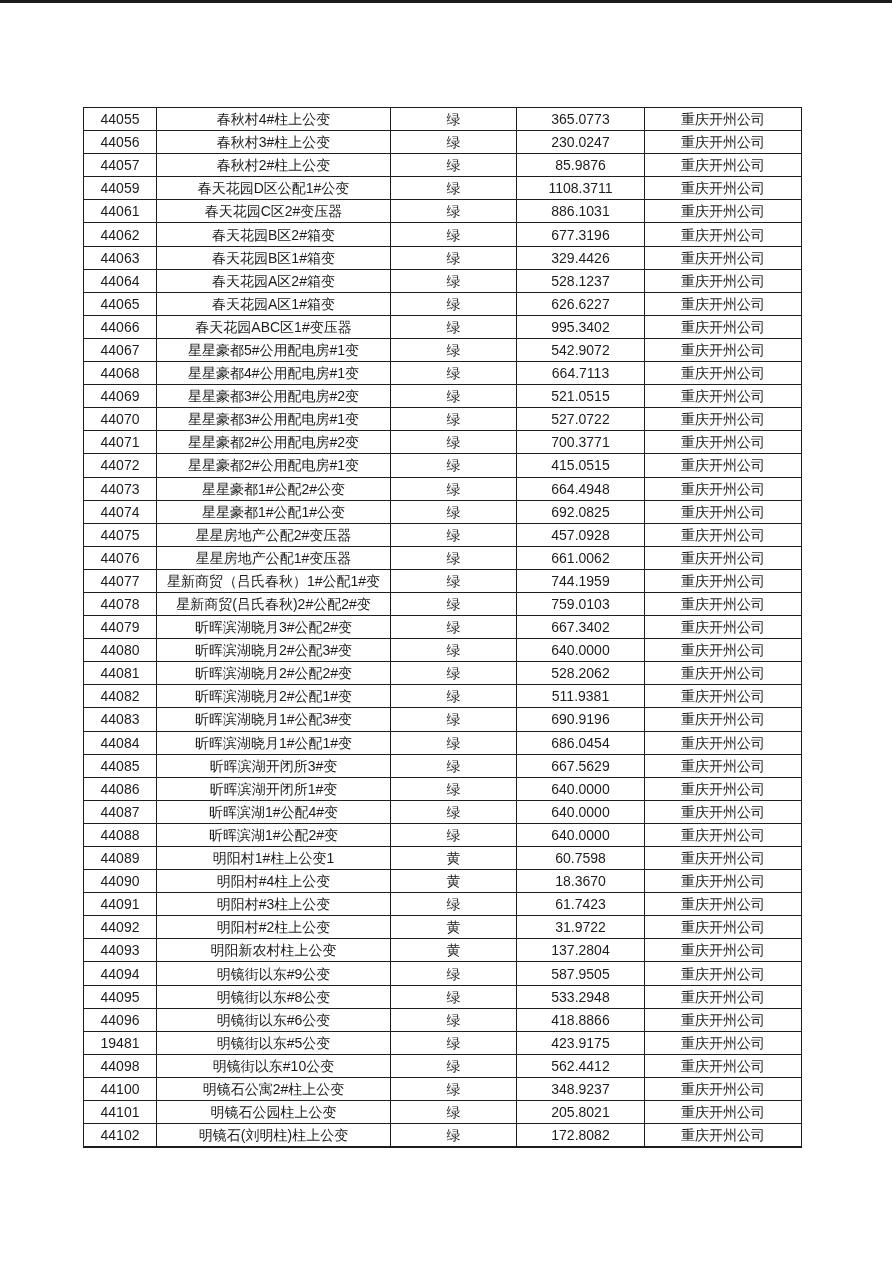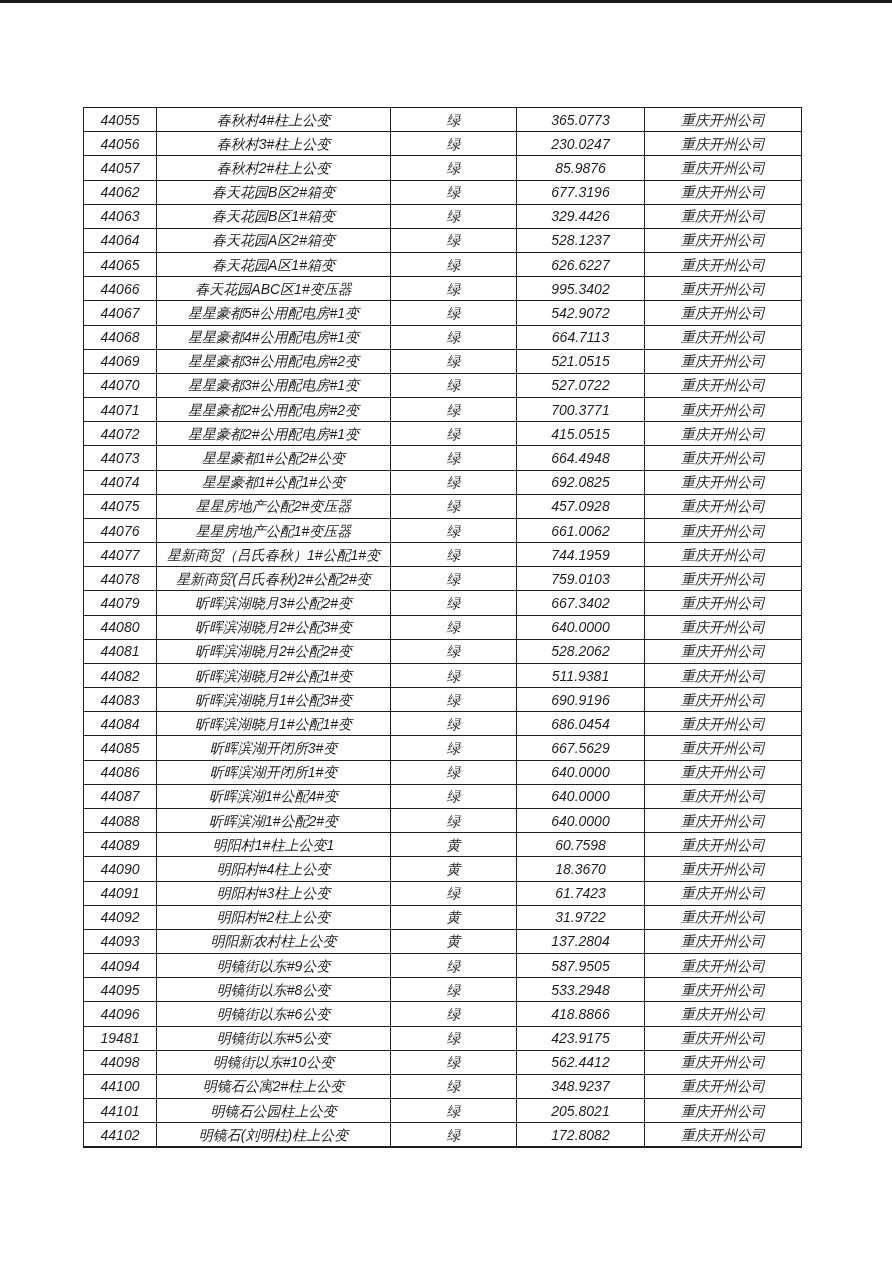--- a/index.html
+++ b/index.html
@@ -29,21 +29,20 @@
     top: 107px;
     width: 718px;
     height: 1041px;
     border-collapse: collapse;
     table-layout: fixed;
     border: 1px solid #1c1c1c;
     border-bottom-width: 2px;
   }
   table.grid tr {
     height: 21.69px;
-    font-style: italic;
   }
   table.grid td {
     border: 1px solid #1f1f1f;
     padding: 0;
     font-size: 14px;
     line-height: 1;
     color: #1c1c1c;
     text-align: center;
     vertical-align: middle;
     white-space: nowrap;
@@ -88,20 +87,34 @@
     <td class="c-company">重庆开州公司</td>
   </tr>
         <tr>
     <td class="c-id">44057</td>
     <td class="c-name">春秋村2#柱上公变</td>
     <td class="c-status">绿</td>
     <td class="c-value">85.9876</td>
     <td class="c-company">重庆开州公司</td>
   </tr>
         <tr>
+    <td class="c-id">44059</td>
+    <td class="c-name">春天花园D区公配1#公变</td>
+    <td class="c-status">绿</td>
+    <td class="c-value">1108.3711</td>
+    <td class="c-company">重庆开州公司</td>
+  </tr>
+        <tr>
+    <td class="c-id">44061</td>
+    <td class="c-name">春天花园C区2#变压器</td>
+    <td class="c-status">绿</td>
+    <td class="c-value">886.1031</td>
+    <td class="c-company">重庆开州公司</td>
+  </tr>
+        <tr>
     <td class="c-id">44062</td>
     <td class="c-name">春天花园B区2#箱变</td>
     <td class="c-status">绿</td>
     <td class="c-value">677.3196</td>
     <td class="c-company">重庆开州公司</td>
   </tr>
         <tr>
     <td class="c-id">44063</td>
     <td class="c-name">春天花园B区1#箱变</td>
     <td class="c-status">绿</td>

